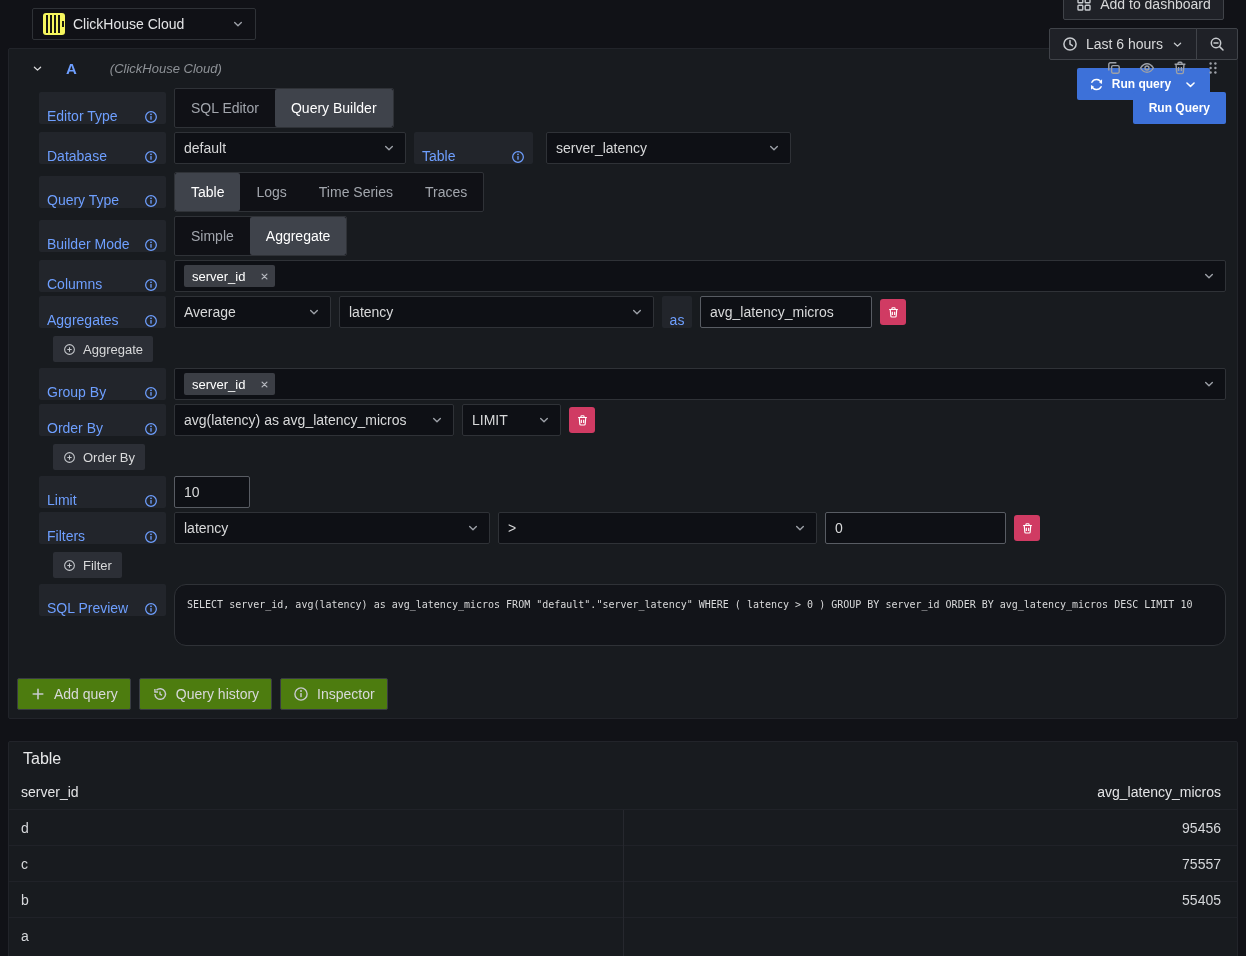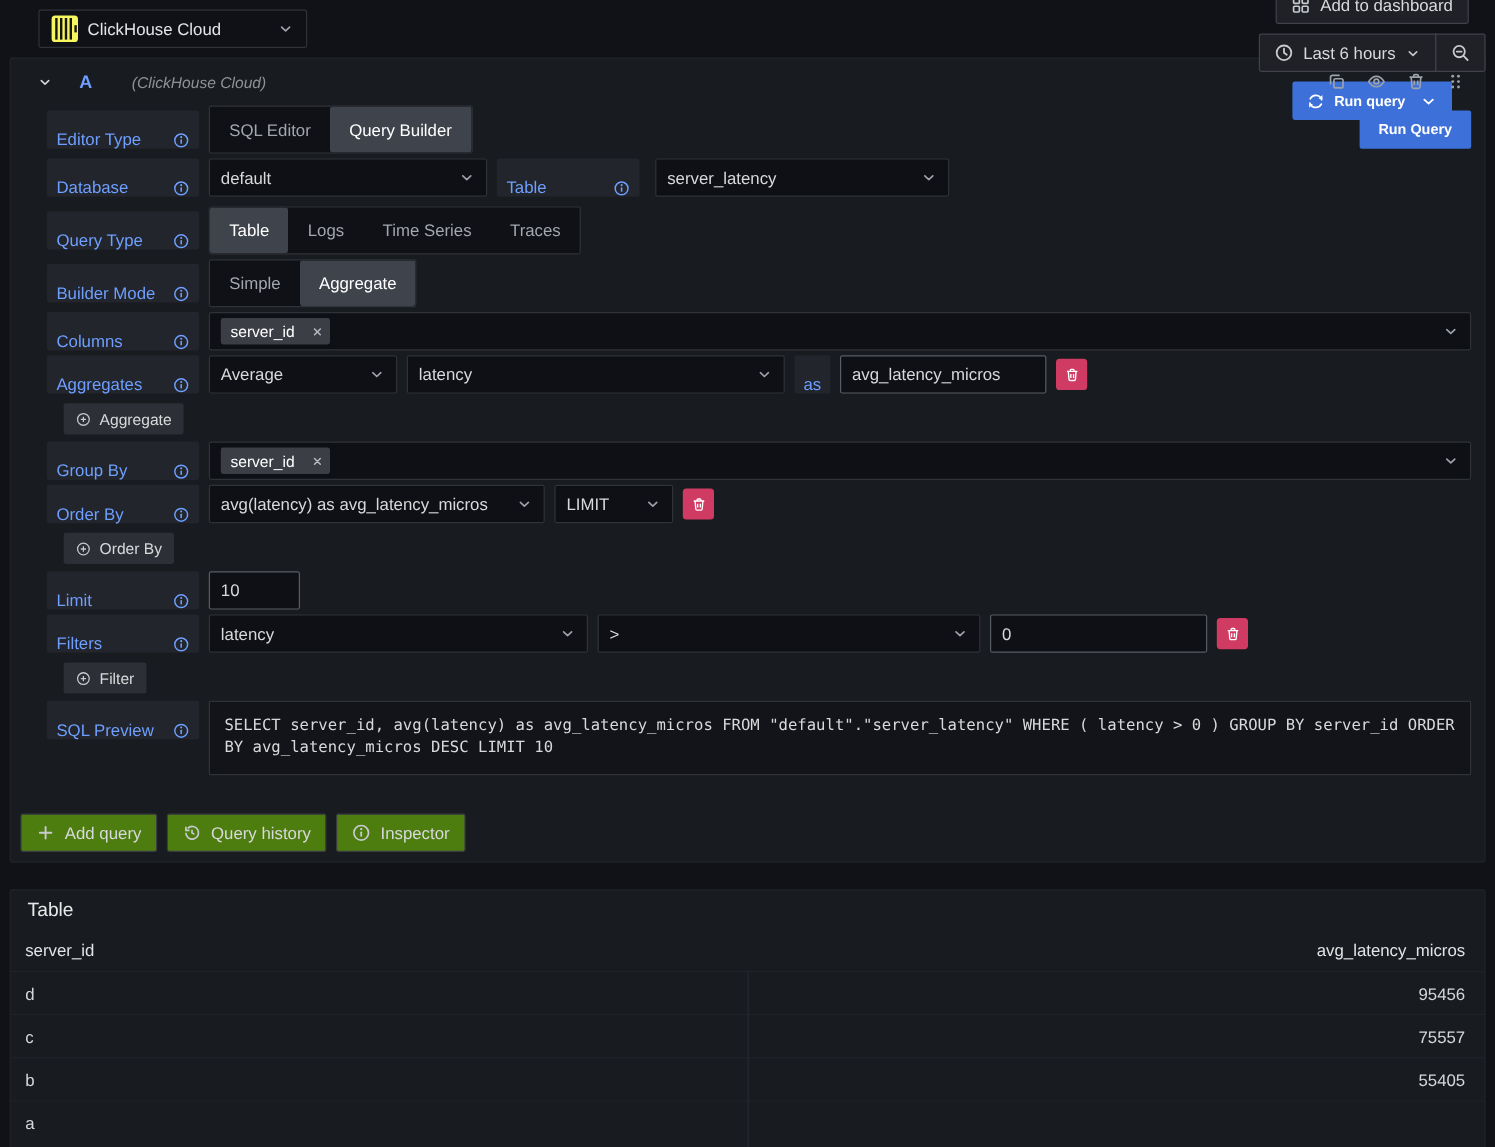--- a/index.html
+++ b/index.html
@@ -100,22 +100,22 @@
   .del-btn .icon { width:13px; height:13px; }
 
   .sub-btn {
     display:inline-flex; align-items:center; gap:7px; height:26px; padding:0 10px;
     background:#2c2f36; border:none; border-radius:2px; color:#d8d9da; font-weight:500;
     font-size:13px; font-family:inherit; cursor:pointer;
   }
   .sub-btn .icon { width:13px; height:13px; color:#c6c9cd; }
 
   .sql-box {
-    flex:1; align-self:stretch; border:1px solid #2f3237; border-radius:1px; background:#121419;
-    padding:10px 12px; font-family:"DejaVu Sans Mono", monospace; font-size:13px; line-height:19px;
+    flex:1; align-self:stretch; border:1px solid #2f3237; border-radius:12px; background:#121419;
+    padding:10px 12px; font-family:"DejaVu Sans Mono", monospace; font-size:10px; line-height:19px;
     color:#d8d9da; word-break:break-all; min-height:62px;
   }
   .row.sqlrow { align-items:flex-start; }
   .row.sqlrow .ilabel { height:32px; }
 
   .qp-footer { display:flex; gap:8px; padding:28px 8px 8px 8px; }
   .qp-footer .tbtn { background:#4d7c0f; border-color:#393c43; }
 
   
   .tpanel { margin-top:22px; height:228px; display:flex; flex-direction:column; }

